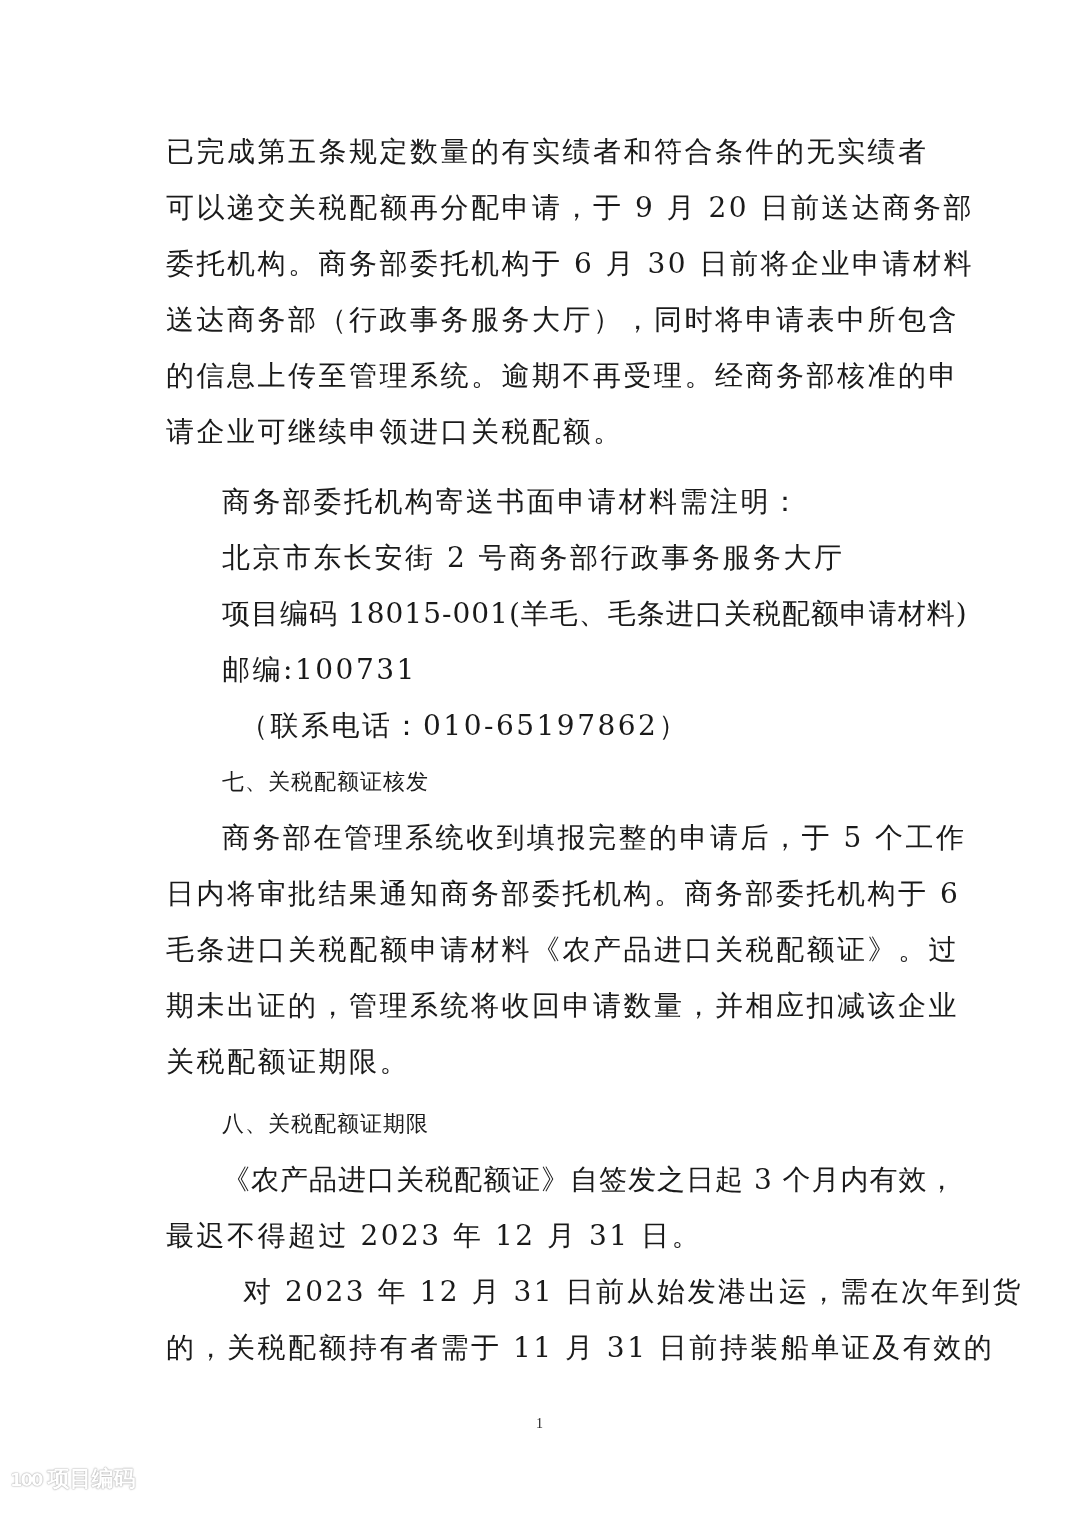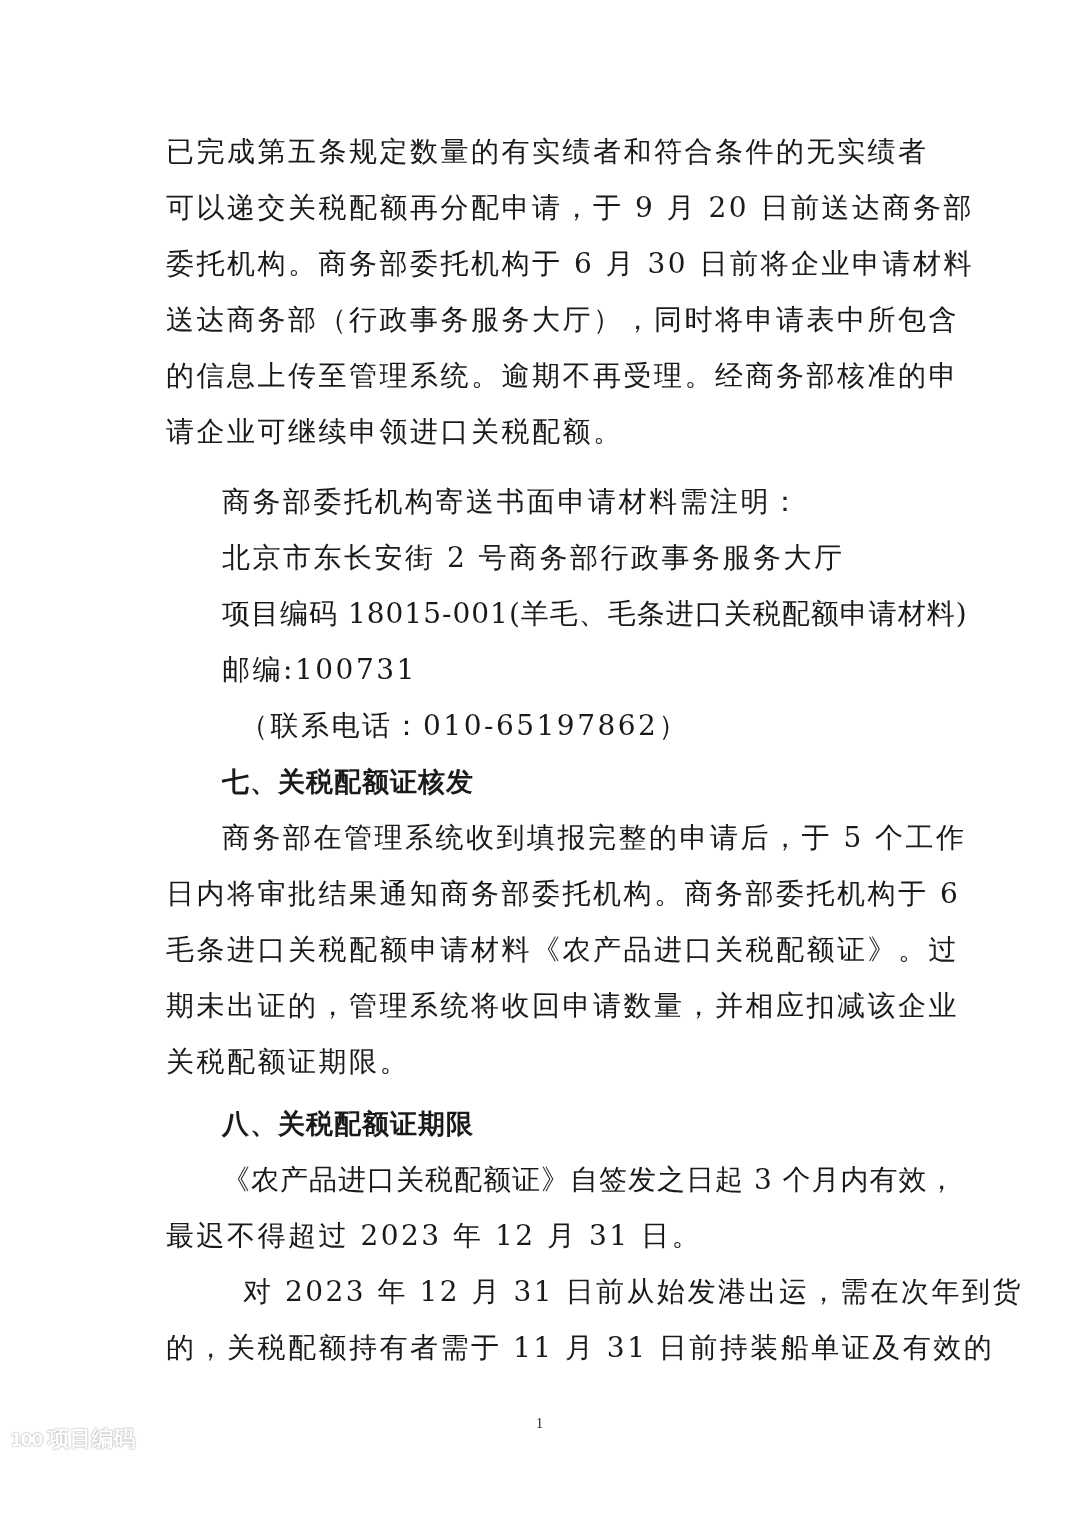--- a/index.html
+++ b/index.html
@@ -31,36 +31,36 @@
       letter-spacing: 2.5px;
     }
     .justify {
       width: 750px;
       text-align: justify;
       text-align-last: justify;
     }
     .indent { left: 56px; text-align: right; }
     .heading {
       font-family: "DejaVu Sans", "Liberation Sans", sans-serif;
-      font-weight: bold;
-      font-size: 27px;
+      font-weight: normal;
+      font-size: 22px;
       letter-spacing: 1px;
     }
     .page-number {
       position: absolute;
       left: 536px;
       top: 1416px;
       font-size: 14px;
       font-family: "Liberation Serif", serif;
       color: #222;
     }
     .watermark {
       position: absolute;
       left: 10px;
-      top: 1424px;
+      top: 1464px;
       display: flex;
       align-items: center;
       gap: 6px;
       color: #ffffff;
       font-family: "DejaVu Sans", sans-serif;
       font-size: 22px;
       font-weight: bold;
       text-shadow: 0 0 2px #9a9a9a, 0 0 1px #8a8a8a;
       opacity: 0.85;
     }

